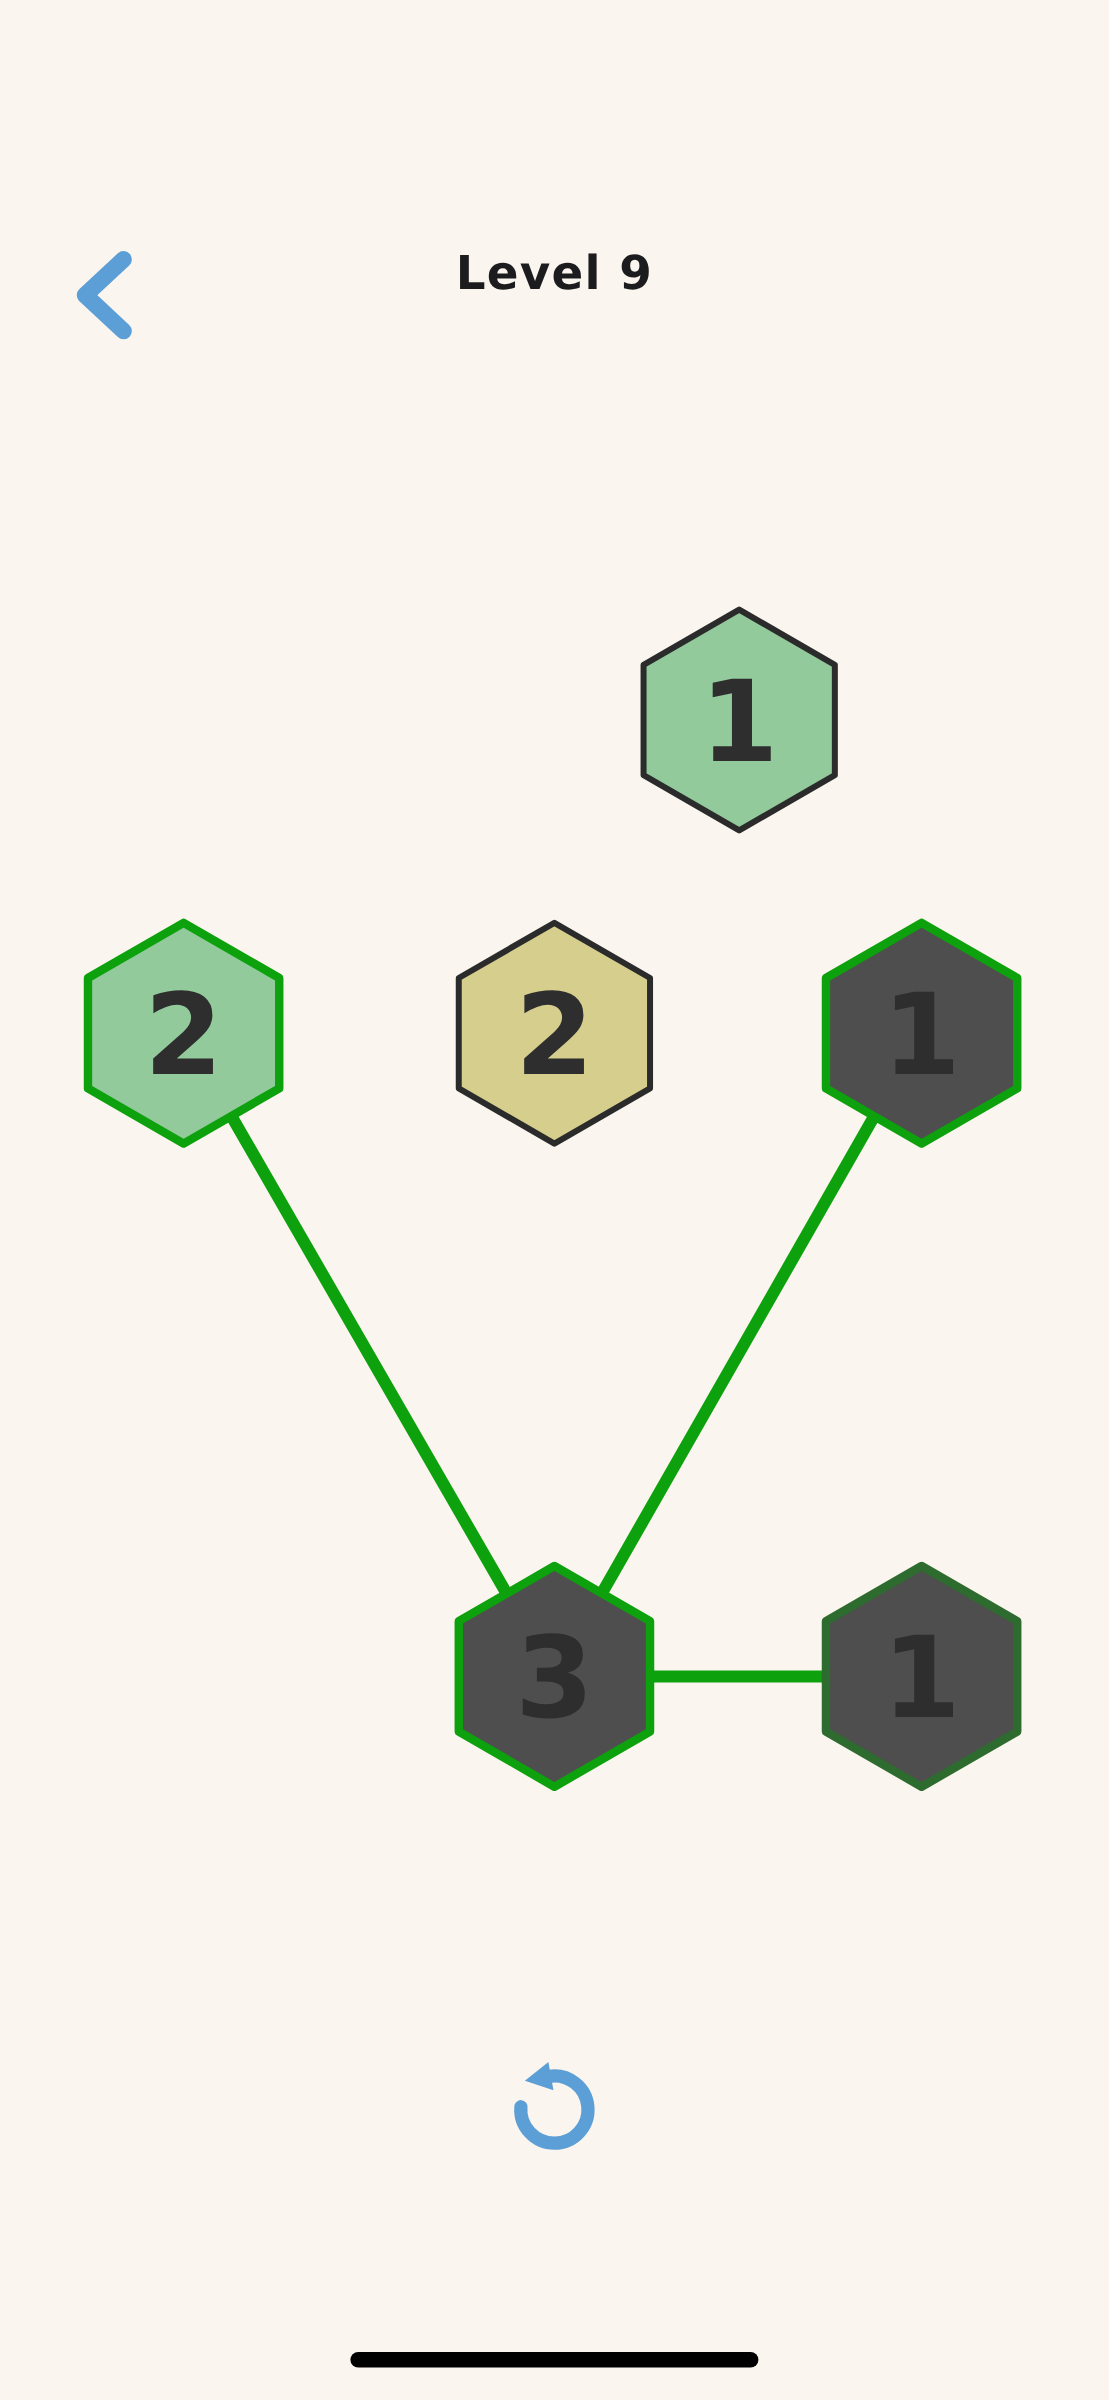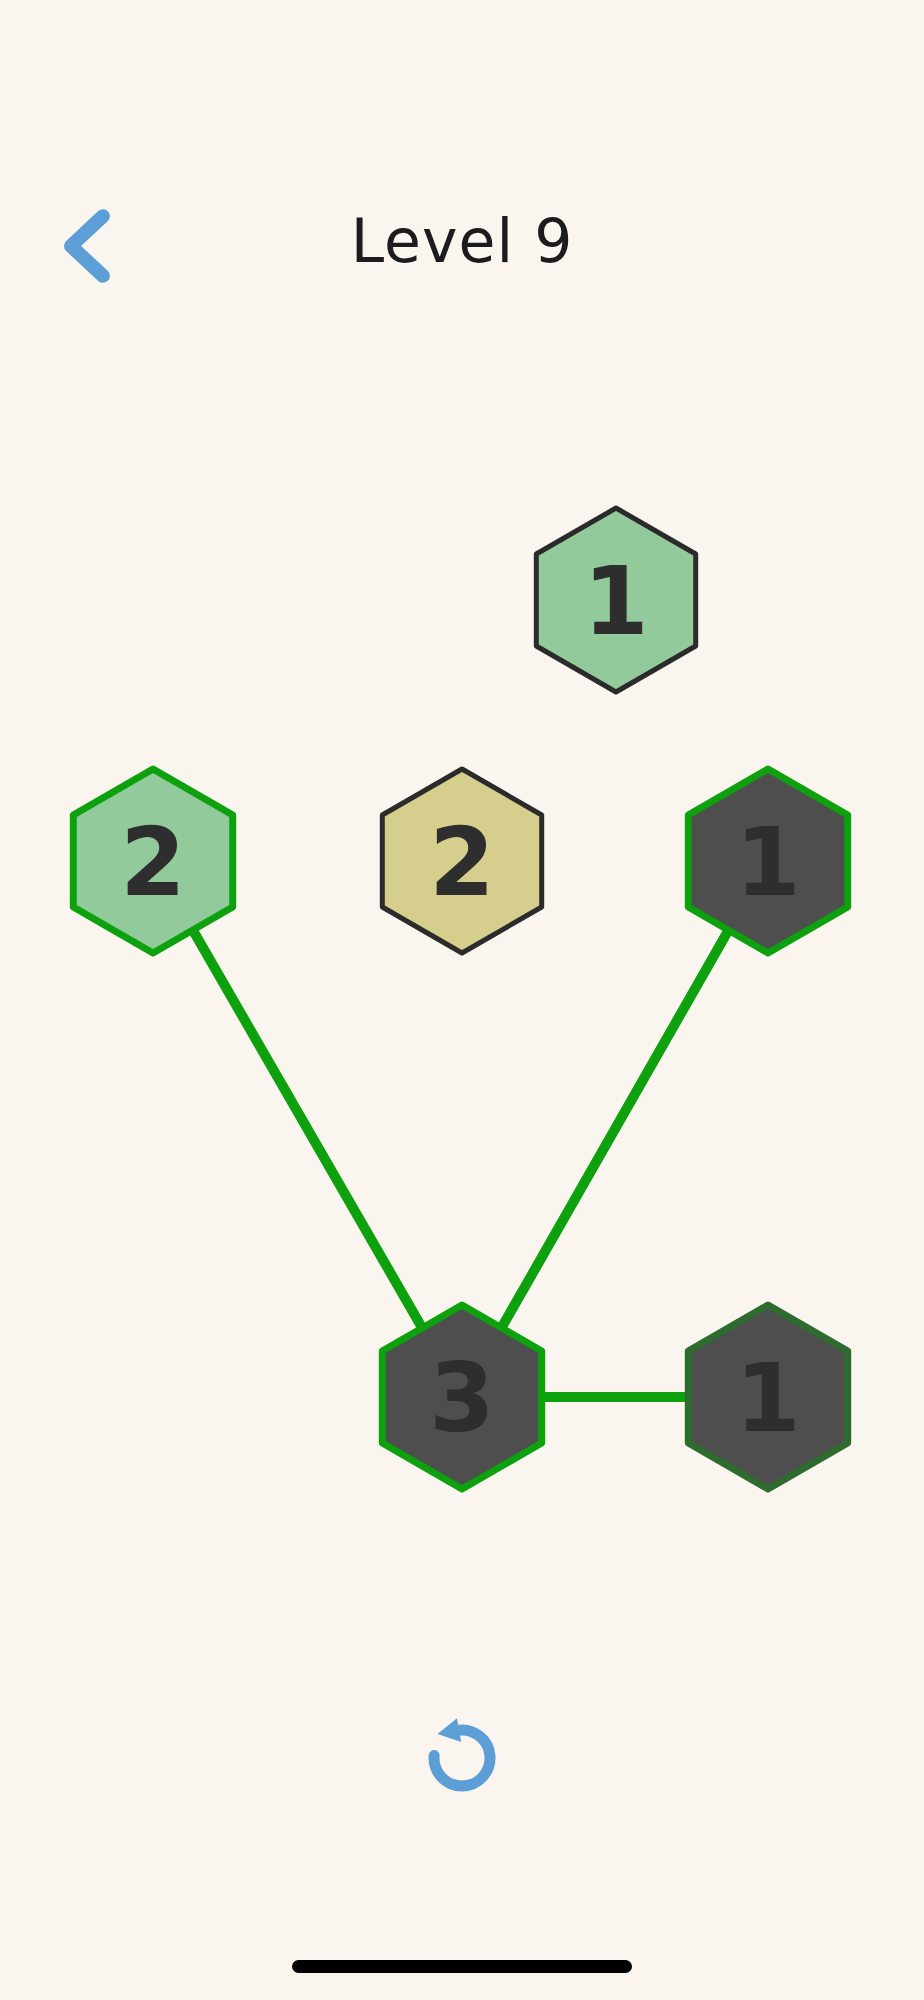--- a/index.html
+++ b/index.html
@@ -20,22 +20,22 @@
     position: absolute;
     left: 56px; top: 204px;
     width: 64px; height: 84px;
     cursor: pointer;
   }
   .title {
     position: absolute;
     top: 206px; left: 0;
     width: 924px;
     text-align: center;
-    font-size: 60px;
-    font-weight: normal;
+    font-size: 39px;
+    font-weight: bold;
     color: #1C1C1E;
     letter-spacing: 1px;
   }
   #board {
     position: absolute;
     left: 0; top: 0;
   }
   .hex { cursor: pointer; }
   .hex-num {
     font-family: "DejaVu Sans", "Liberation Sans", sans-serif;

